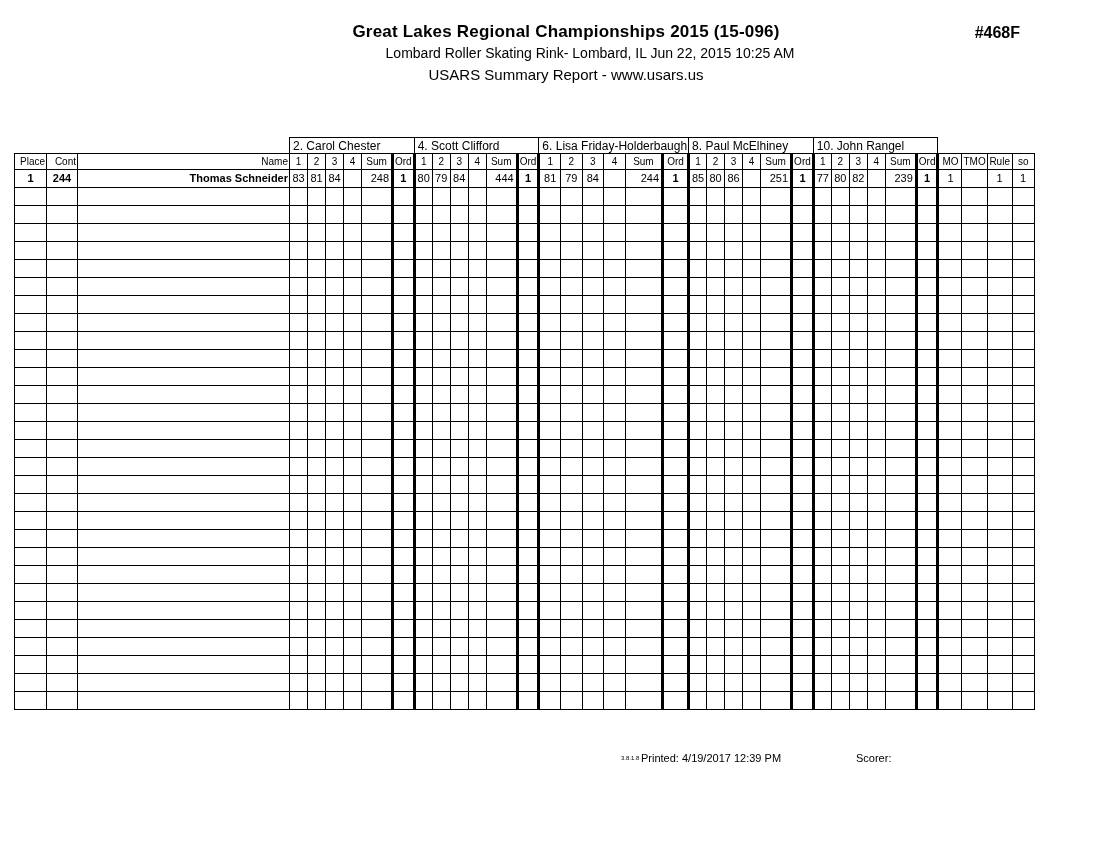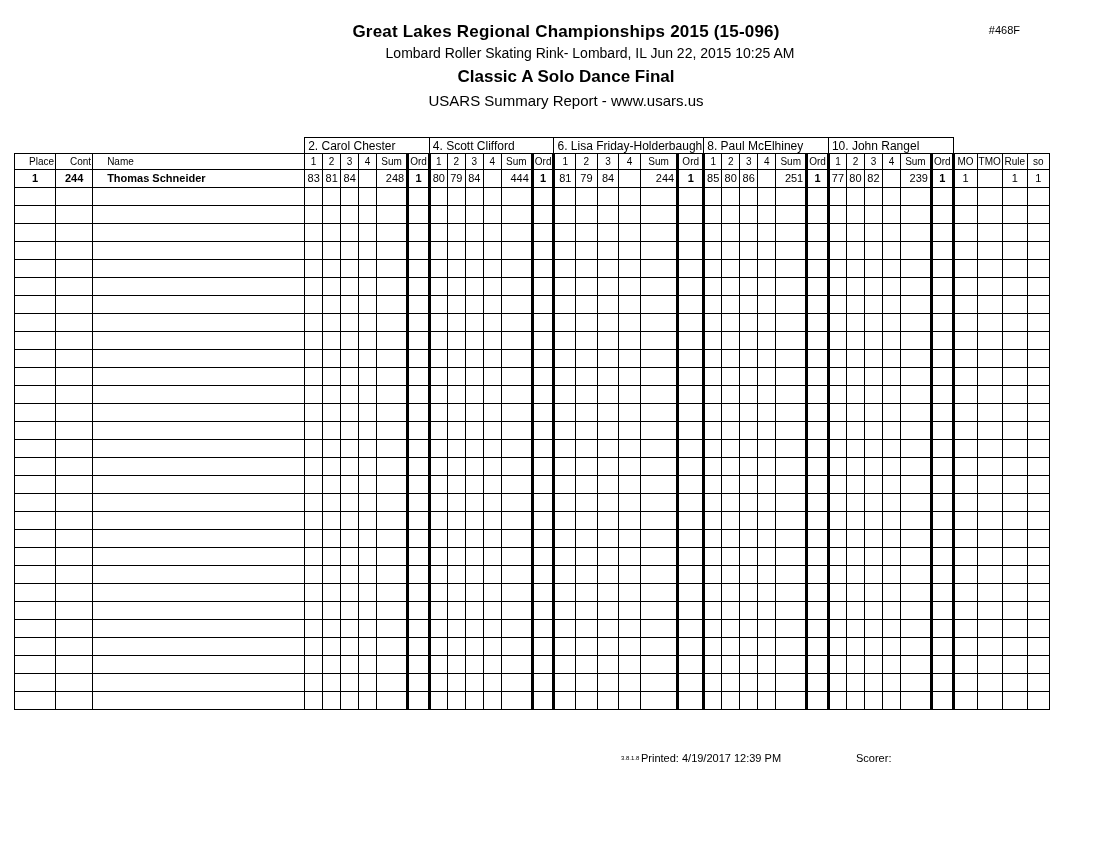--- a/index.html
+++ b/index.html
@@ -15,57 +15,56 @@
   
   .reqs { position: absolute; left: 17px; top: 22px; font-size: 10px; line-height: 13px; }
 
   
   .center-head { position: absolute; left: 0; top: 22px; width: 1100px; text-align: center; padding-left: 32px; }
   .title  { font-size: 17px; font-weight: bold; letter-spacing: 0.2px; }
   .venue  { font-size: 14px; margin-top: 3px; margin-left: 48px; }
   .event  { font-size: 17px; font-weight: bold; margin-top: 6px; }
   .report { font-size: 15px; margin-top: 5px; }
 
-  .code { position: absolute; right: 80px; top: 24px; font-size: 11px; font-weight: normal; text-align: right; }
+  .code { position: absolute; right: 80px; top: 24px; font-size: 16px; font-weight: bold; text-align: right; }
 
   
   .results { position: absolute; left: 14px; top: 137px; border-collapse: collapse; table-layout: fixed; }
   .results th, .results td {
     border: 1px solid #000;
     font-size: 10px; font-weight: normal;
     text-align: center;
     padding: 0 1px;
     height: 16px; line-height: 14px;
     overflow: hidden; white-space: nowrap;
   }
   .results td { font-size: 11px; height: 18px; line-height: 17px; }
   .results th.blank { border: none; background: transparent; }
   .results th.jname { text-align: left; padding-left: 3px; font-size: 12px; }
-  .results .left  { text-align: left; padding-left: 14px; }
+  .results .left  { text-align: right; padding-left: 5px; }
   .results .right { text-align: right; padding-right: 2px; }
   .results .bold  { font-weight: bold; }
   .results .ord   { border-left: 3px solid #000; border-right: 3px solid #000; font-weight: bold; }
   .results thead .ord { font-weight: normal; }
 
   
   .footer { position: absolute; left: 14px; top: 751px; width: 1040px; height: 16px; font-size: 11px; }
   .version { position: absolute; left: 607px; top: 4px; font-size: 6px; }
   .printed { position: absolute; left: 627px; top: 1px; }
   .scorer  { position: absolute; left: 842px; top: 1px; }
 </style>
 </head>
 <body>
 
 <div class="page">
 
 
   <div class="center-head">
     <div class="title">Great Lakes Regional Championships 2015 (15-096)</div>
     <div class="venue">Lombard Roller Skating Rink-  Lombard, IL  Jun 22, 2015   10:25 AM</div>
-    <div class="event">Classic A Solo Dance Final</div>
     <div class="report">USARS Summary Report - www.usars.us</div>
   </div>
 
   <div class="code">#468F</div>
 
   <table class="results" id="results-table">
       <colgroup>
         <col style="width: 28px;">
         <col style="width: 31px;">
         <col style="width: 212px;">

